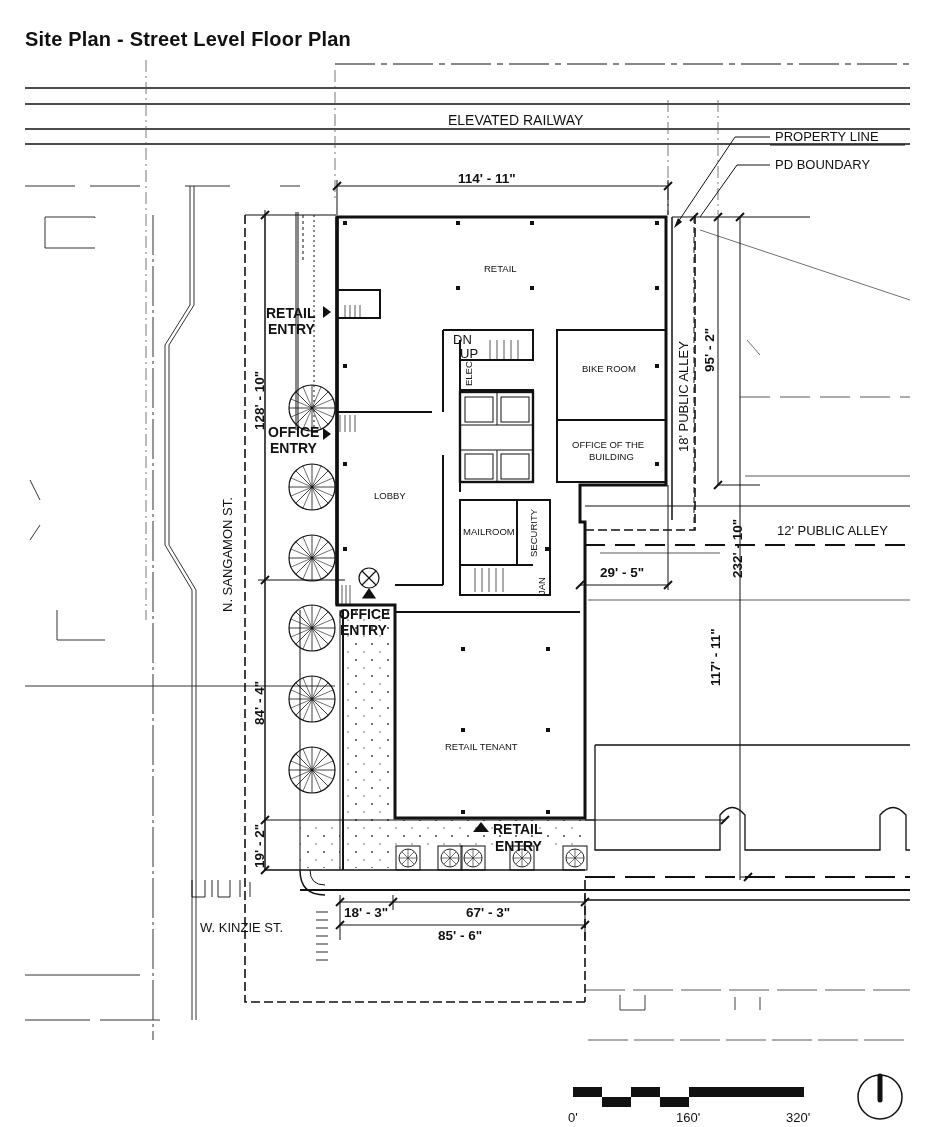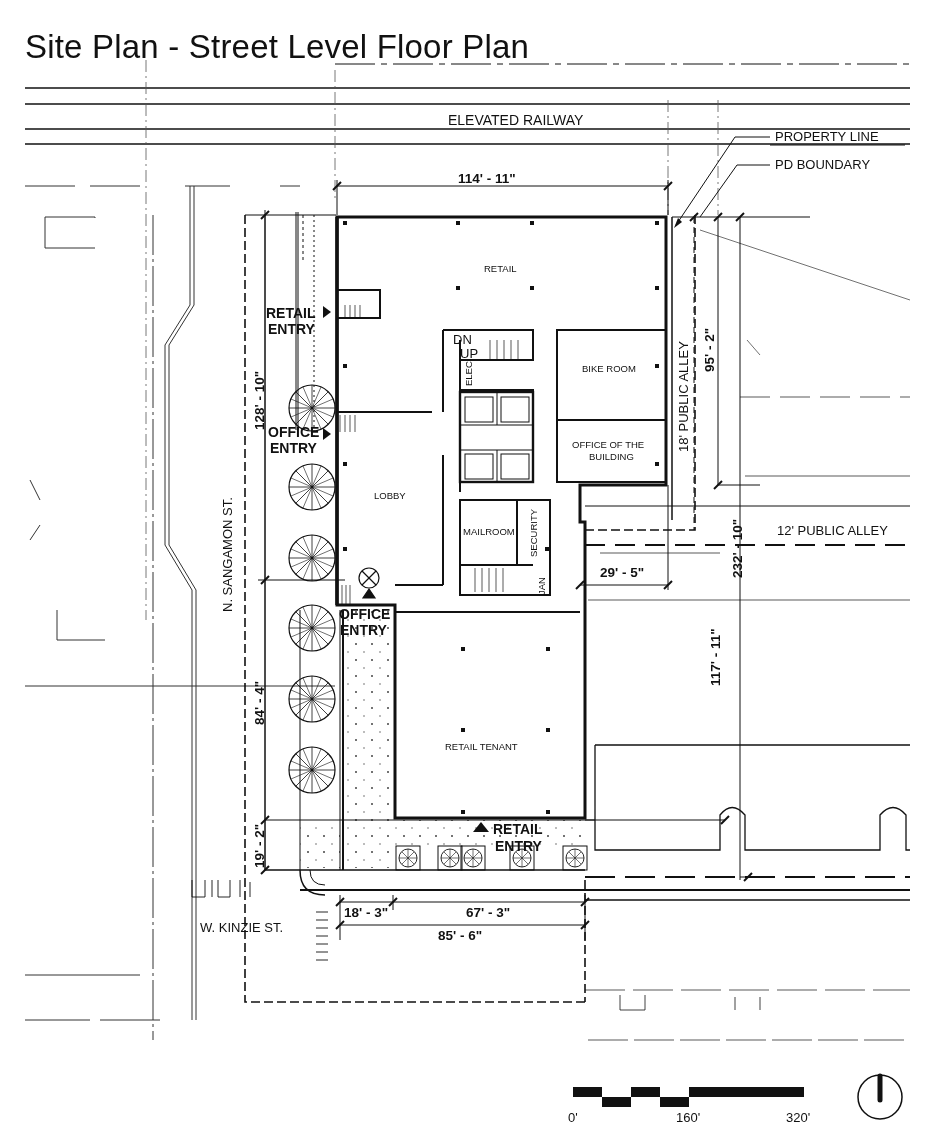--- a/index.html
+++ b/index.html
@@ -1,17 +1,17 @@
 <!DOCTYPE html>
 <html><head>
 <meta charset="utf-8">
 <style>
   html, body { margin: 0; padding: 0; background: #ffffff; }
   body { width: 950px; height: 1127px; position: relative; overflow: hidden; font-family: "Liberation Sans", sans-serif; color: #111; }
-  .title { position: absolute; left: 25px; top: 28px; font-size: 33px; font-weight: normal; letter-spacing: 0.2px; color: #111; }
+  .title { position: absolute; left: 25px; top: 28px; font-size: 20px; font-weight: bold; letter-spacing: 0.2px; color: #111; }
   svg.plan { position: absolute; left: 0; top: 0; }
   .lbl { font-family: "Liberation Sans", sans-serif; fill: #111; }
   .lbl-sm { font-size: 9.5px; }
   .lbl-md { font-size: 13px; }
   .lbl-lg { font-size: 14px; }
   .dim { font-size: 13.5px; font-weight: bold; }
   .entry { font-size: 14px; font-weight: bold; }
 </style>
 </head>
 <body>

